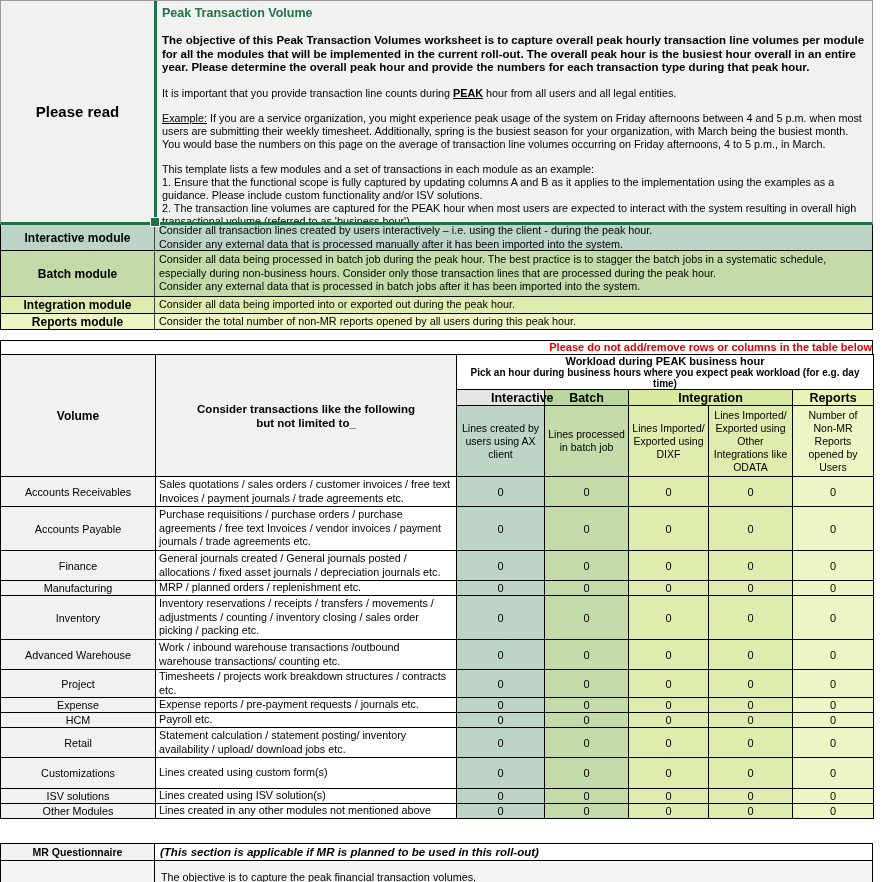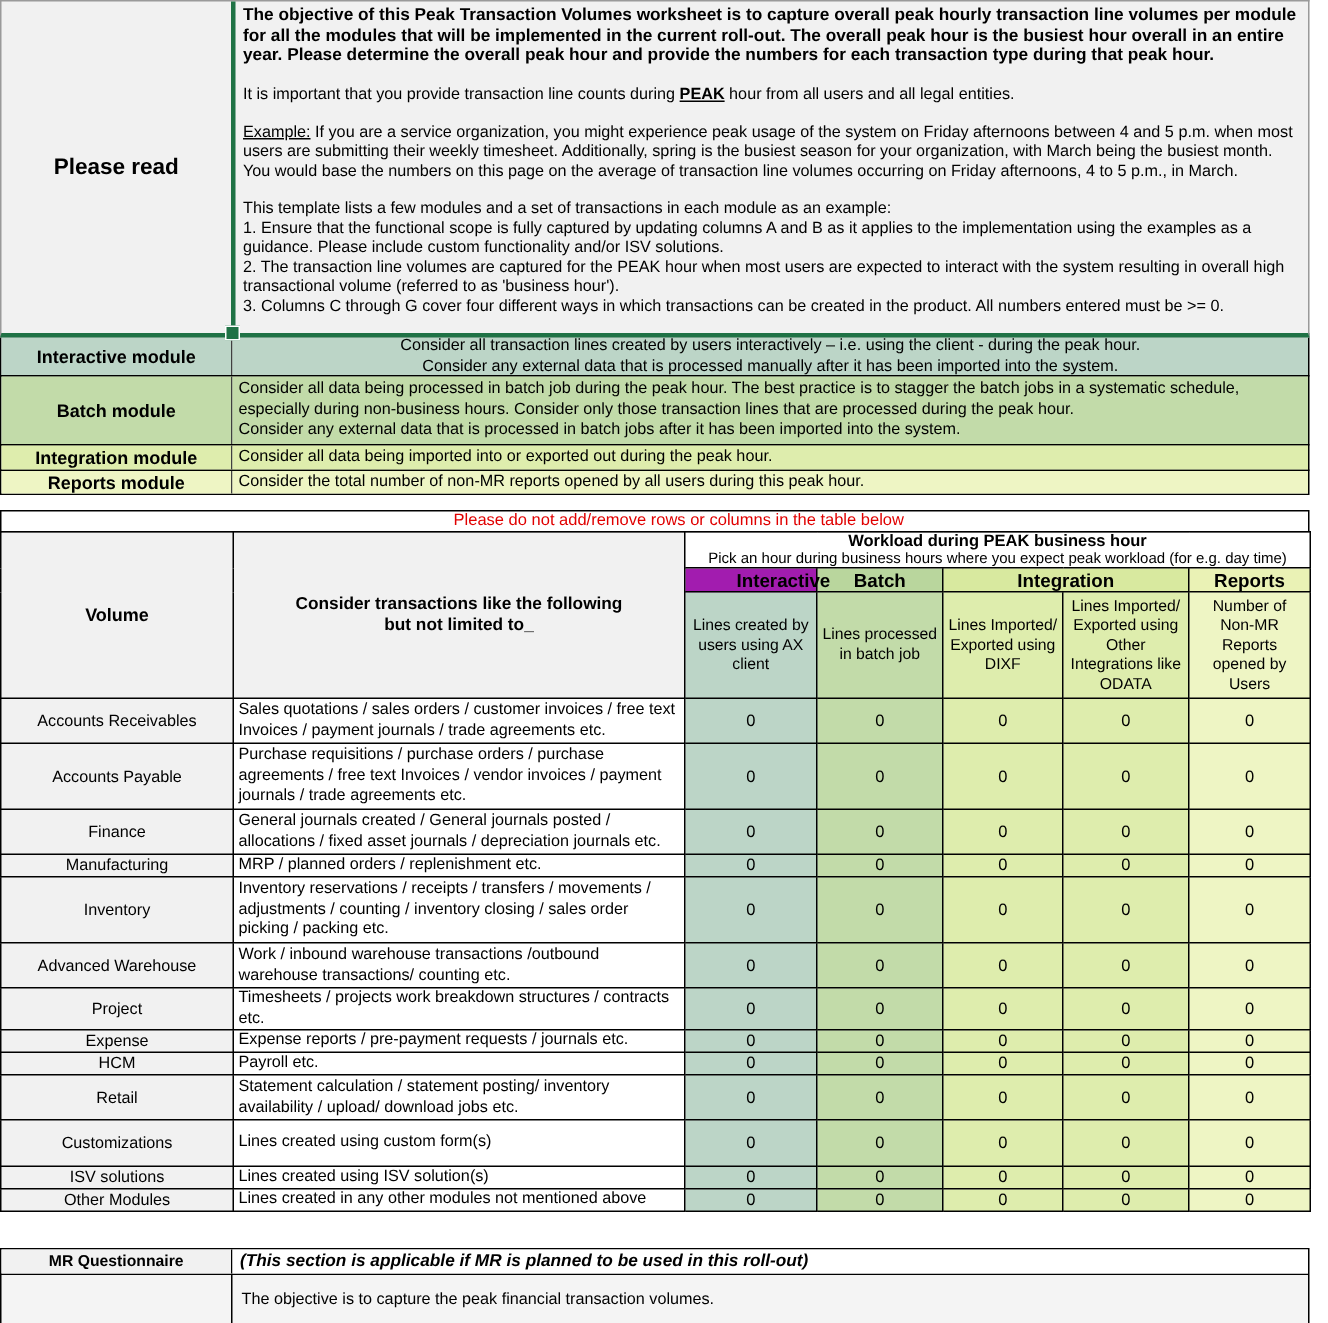--- a/index.html
+++ b/index.html
@@ -18,29 +18,29 @@
   .para.tight{margin:0;}
   .u-bold{font-weight:bold;text-decoration:underline;}
   .u{text-decoration:underline;}
   
   .def-row{display:flex;border:1px solid #000;margin-top:-1px;box-sizing:border-box;}
   .def-label{width:153px;flex:0 0 153px;display:flex;align-items:center;justify-content:center;font-weight:bold;font-size:12px;border-right:1px solid #404040;}
   .def-text{flex:1;font-size:10.8px;line-height:13.5px;padding:0 4px;white-space:pre-line;display:flex;flex-direction:column;justify-content:center;}
   .gap{height:10px;background:#fff;}
   .gap2{height:24px;background:#fff;}
   
-  .warning{border:1px solid #000;background:#fff;text-align:center;font-weight:normal;font-size:11px;color:#E00000;height:13px;line-height:13px;box-sizing:content-box;padding-left:32px;}
+  .warning{border:1px solid #000;background:#fff;text-align:right;font-weight:bold;font-size:11px;color:#E00000;height:13px;line-height:13px;box-sizing:content-box;padding-left:32px;}
   
   table.main{border-collapse:collapse;table-layout:fixed;width:873px;margin-top:-1px;}
   table.main th,table.main td{border:1px solid #000;padding:0 3px;box-sizing:border-box;}
   th.module-h{background:#f1f1f1;font-size:12px;}
   th.consider-h{background:#f1f1f1;font-size:11.5px;line-height:14px;}
   th.workload{background:#fff;height:24px;padding:0;}
   .workload-title{font-weight:bold;font-size:11px;line-height:12px;}
-  .workload-sub{font-weight:normal;font-size:10px;line-height:11px;}
+  .workload-sub{font-weight:bold;font-size:10px;line-height:11px;}
   th.group{font-size:12.5px;height:16px;padding:0;}
   th.sub{font-weight:normal;font-size:10.5px;line-height:13px;height:71px;vertical-align:middle;text-align:center;}
   td.mod{background:#f1f1f1;text-align:center;font-size:10.8px;}
   td.desc{background:#fff;font-size:10.8px;line-height:13.5px;}
   td.val{text-align:center;font-size:11px;}
   
   .mr-row{display:flex;border:1px solid #000;box-sizing:border-box;height:18px;}
   .mr-label{width:153px;flex:0 0 153px;background:#f1f1f1;border-right:1px solid #000;display:flex;align-items:center;justify-content:center;font-weight:bold;font-size:10.5px;}
   .mr-note{flex:1;background:#fff;display:flex;align-items:center;padding:0 5px;font-weight:bold;font-style:italic;font-size:11.5px;}
   .mr-read{display:flex;border:1px solid #000;border-top:none;box-sizing:border-box;height:86px;background:#f4f4f4;}
@@ -54,34 +54,35 @@
 <div class="page">
   <div class="content">
 
     <div class="top-section">
       <div class="left-col">
         <span class="please-read">Please read</span>
       </div>
       <div class="top-divider"></div>
       <div class="handle"></div>
       <div class="top-text">
+        <div class="sheet-title">Peak Transaction Volume</div>
         <div class="objective">The objective of this Peak Transaction Volumes worksheet is to capture overall peak hourly transaction line volumes per module for all the modules that will be implemented in the current roll-out. The overall peak hour is the busiest hour overall in an entire year. Please determine the overall peak hour and provide the numbers for each transaction type during that peak hour.</div>
         <div class="para"><span>It is important that you provide transaction line counts during </span><span class="u-bold">PEAK</span><span> hour from all users and all legal entities.</span></div>
         <div class="para"><span class="u">Example:</span><span> If you are a service organization, you might experience peak usage of the system on Friday afternoons between 4 and 5 p.m. when most users are submitting their weekly timesheet. Additionally, spring is the busiest season for your organization, with March being the busiest month. You would base the numbers on this page on the average of transaction line volumes occurring on Friday afternoons, 4 to 5 p.m., in March.</span></div>
         <div class="para tight">This template lists a few modules and a set of transactions in each module as an example:
 1. Ensure that the functional scope is fully captured by updating columns A and B as it applies to the implementation using the examples as a guidance. Please include custom functionality and/or ISV solutions.
 2. The transaction line volumes are captured for the PEAK hour when most users are expected to interact with the system resulting in overall high transactional volume (referred to as 'business hour').
 3. Columns C through G cover four different ways in which transactions can be created in the product. All numbers entered must be &gt;= 0.</div>
       </div>
     </div>
 
     <div id="module-defs">
         <div class="def-row" style="height: 27px;">
           <div class="def-label" style="background-color: rgb(188, 213, 199);">Interactive module</div>
-          <div class="def-text" style="background-color: rgb(188, 213, 199); text-align: center;">Consider all transaction lines created by users interactively – i.e. using the client - during the peak hour.
+          <div class="def-text" style="background-color: rgb(188, 213, 199);">Consider all transaction lines created by users interactively – i.e. using the client - during the peak hour.
 Consider any external data that is processed manually after it has been imported into the system.</div>
         </div>
         <div class="def-row" style="height: 47px;">
           <div class="def-label" style="background-color: rgb(194, 219, 169);">Batch module</div>
           <div class="def-text" style="background-color: rgb(194, 219, 169);">Consider all data being processed in batch job during the peak hour.  The best practice is to stagger the batch jobs in a systematic schedule, especially during non-business hours.  Consider only those transaction lines that are processed during the peak hour.
 Consider any external data that is processed in batch jobs after it has been imported into the system.</div>
         </div>
         <div class="def-row" style="height: 18px;">
           <div class="def-label" style="background-color: rgb(222, 237, 173);">Integration module</div>
           <div class="def-text" style="background-color: rgb(222, 237, 173);">Consider all data being imported into or exported out during the peak hour.</div>
@@ -112,21 +113,21 @@
           <th rowspan="3" class="consider-h">
             <div>Consider transactions like the following</div>
             <div>but not limited to_</div>
           </th>
           <th colspan="5" class="workload">
             <div class="workload-title">Workload during PEAK business hour</div>
             <div class="workload-sub">Pick an hour during business hours where you expect peak workload (for e.g. day time)</div>
           </th>
         </tr>
         <tr>
-          <th class="group" style="background-color: #a21caf; padding-left: 34px;">Interactive</th>
+          <th class="group" style="background-color: #e5e5e5; padding-left: 34px;">Interactive</th>
           <th class="group" style="background-color: rgb(185, 214, 157);">Batch</th>
           <th class="group" colspan="2" style="background-color: rgb(216, 233, 159);">Integration</th>
           <th class="group" style="background-color: rgb(234, 242, 181);">Reports</th>
         </tr>
         <tr>
           <th class="sub" style="background-color: rgb(188, 213, 199);">Lines created by users using AX client</th>
           <th class="sub" style="background-color: rgb(194, 219, 169);">Lines processed in batch job</th>
           <th class="sub" style="background-color: rgb(222, 237, 173);">Lines Imported/ Exported using DIXF</th>
           <th class="sub" style="background-color: rgb(222, 237, 173);">Lines Imported/ Exported using Other Integrations like ODATA</th>
           <th class="sub" style="background-color: rgb(238, 245, 196);">Number of Non-MR Reports opened by Users</th>

